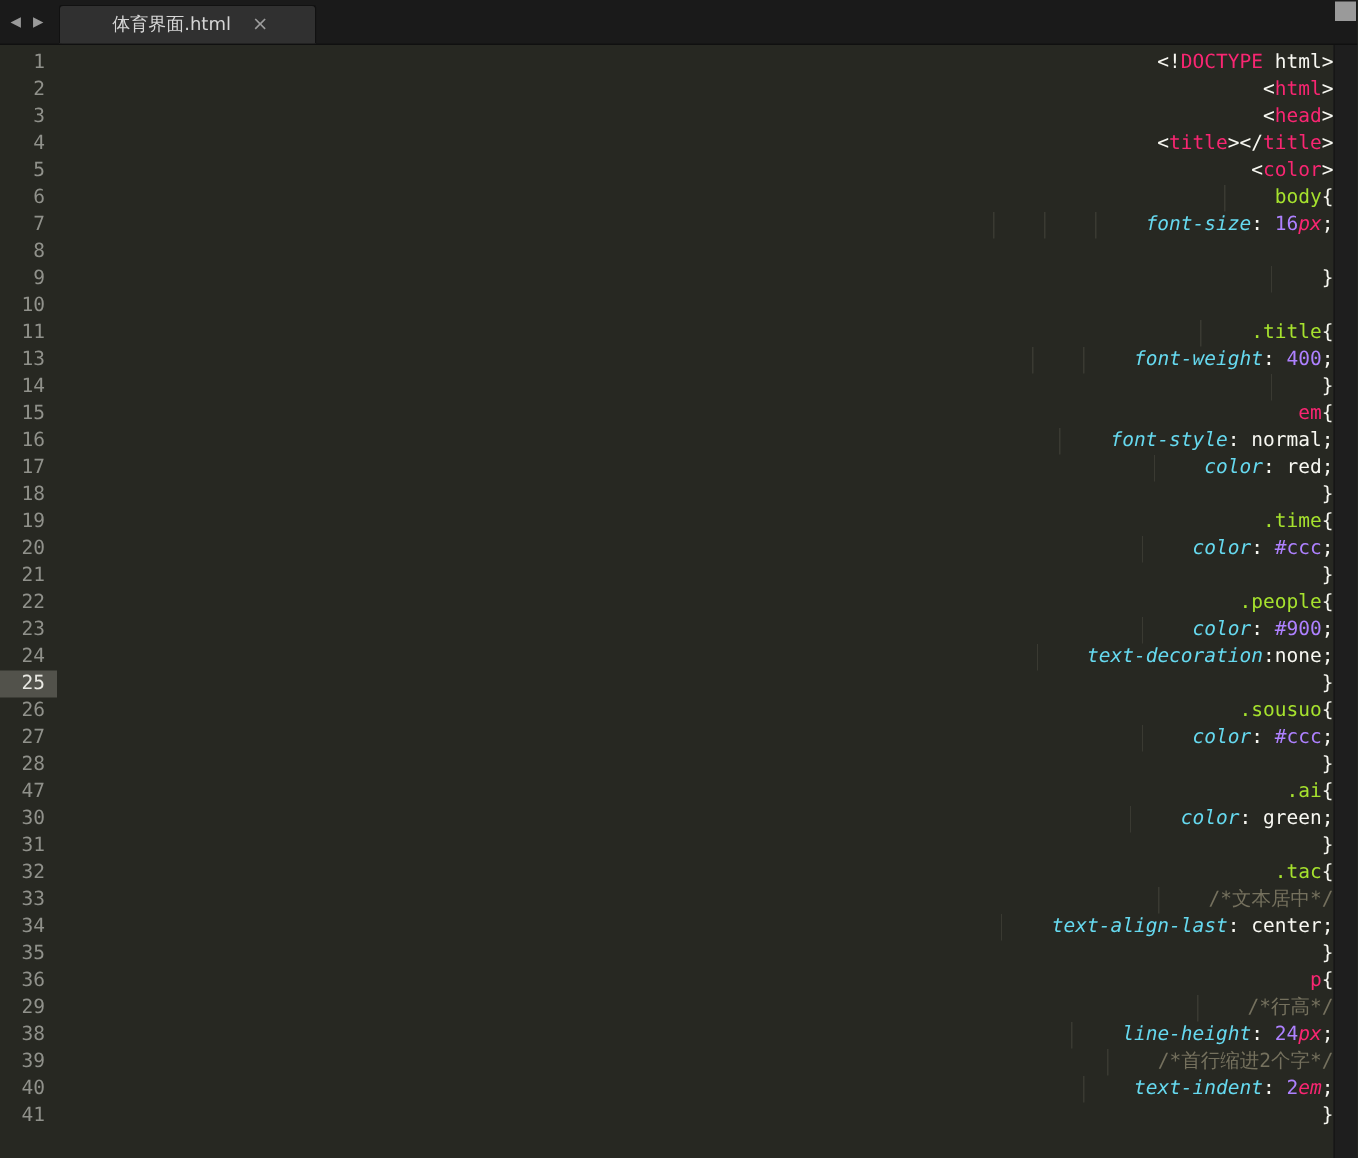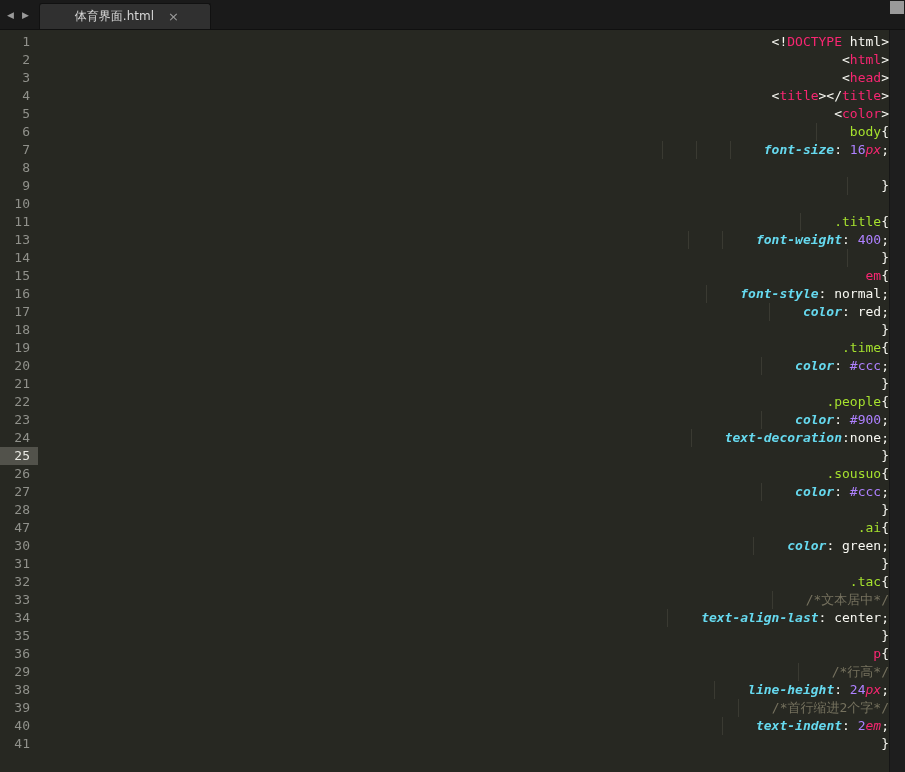--- a/index.html
+++ b/index.html
@@ -24,21 +24,21 @@
   .line { display:flex; height:18px; font:13px/18px "DejaVu Sans Mono","Liberation Mono",monospace; }
   .ln { flex:none; width:38px; padding-right:8px; text-align:right; color:var(--gutterFg,#90918b); }
   .line.cur .ln { background:var(--curBg,#52524b); color:var(--curFg,#e8e8e2); }
   .txt { flex:1; padding-left:9px; white-space:pre; color:var(--fg,#f8f8f2);text-align:right; }
   .ind { display:inline-block; width:34px; height:18px; vertical-align:top; }
   .ind + .ind { box-shadow: inset 1px 0 0 var(--guide,#3a3a32); }
 
   .tk-pl   { color:var(--fg,#f8f8f2); }
   .tk-tag  { color:var(--pink,#f92672); }
   .tk-cls  { color:var(--green,#a6e22e); }
-  .tk-prop { color:var(--cyan,#66d9ef); font-style:italic;font-weight:bold; }
+  .tk-prop { color:var(--cyan,#66d9ef); font-style:italic; }
   .tk-num  { color:var(--purple,#ae81ff); }
   .tk-unit { color:var(--pink,#f92672); font-style:italic; }
   .tk-val  { color:var(--fg,#f8f8f2); }
   .tk-com  { color:var(--comment,#75715e); }
 </style>
 </head>
 <body>
 
 <div class="app">
 

